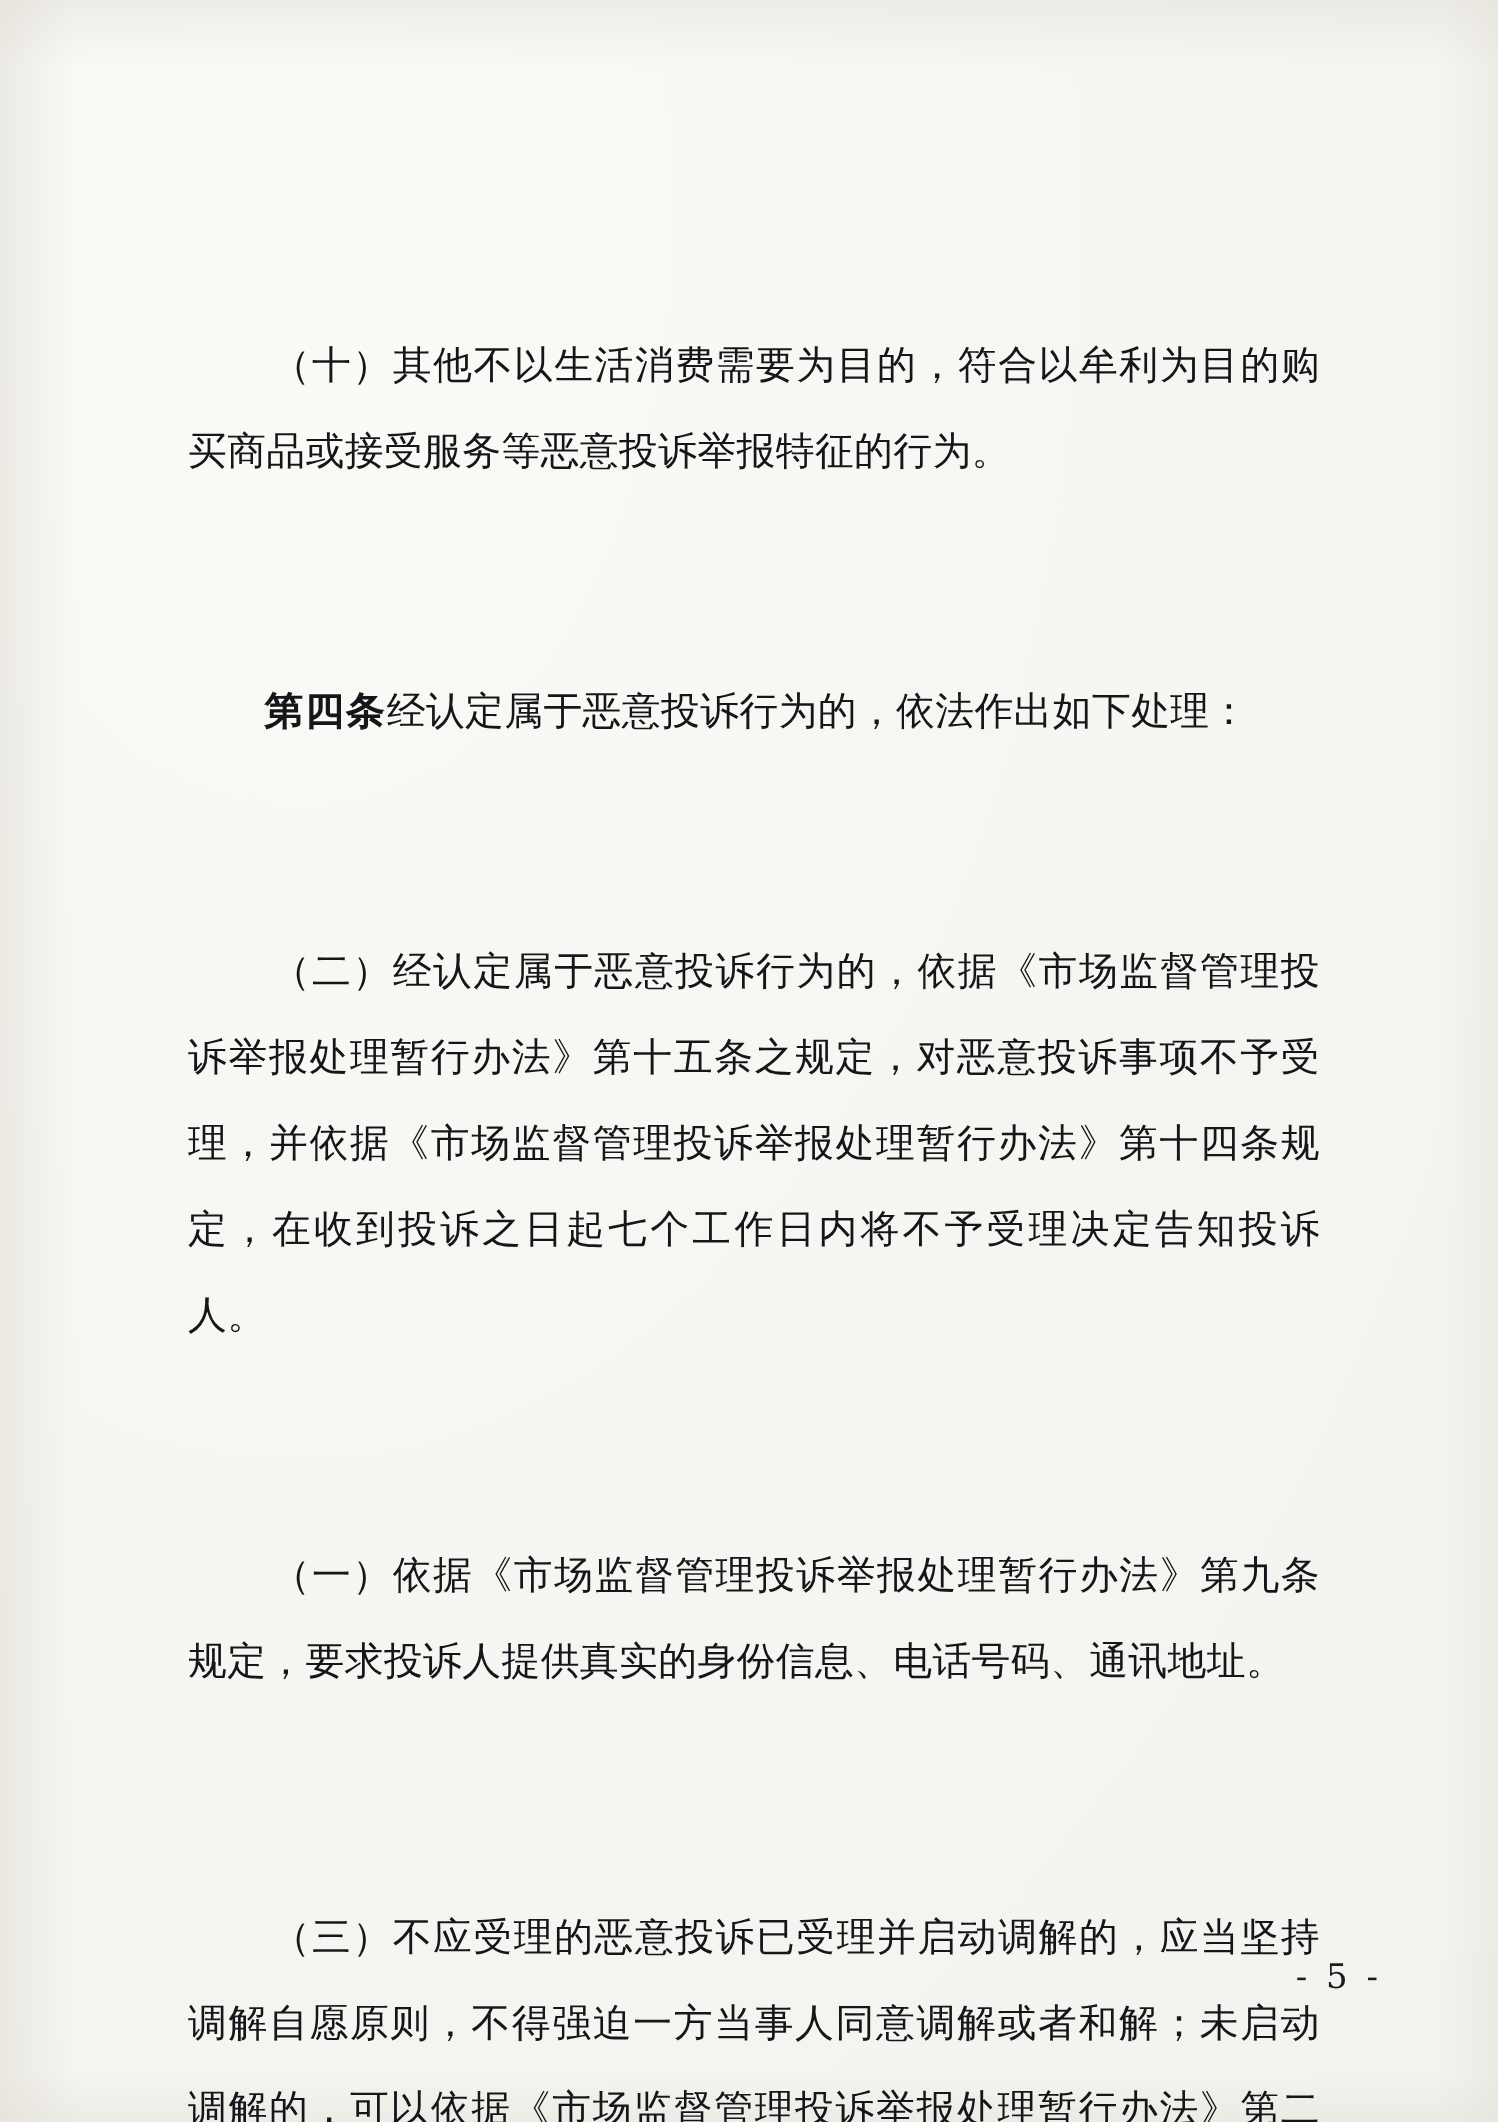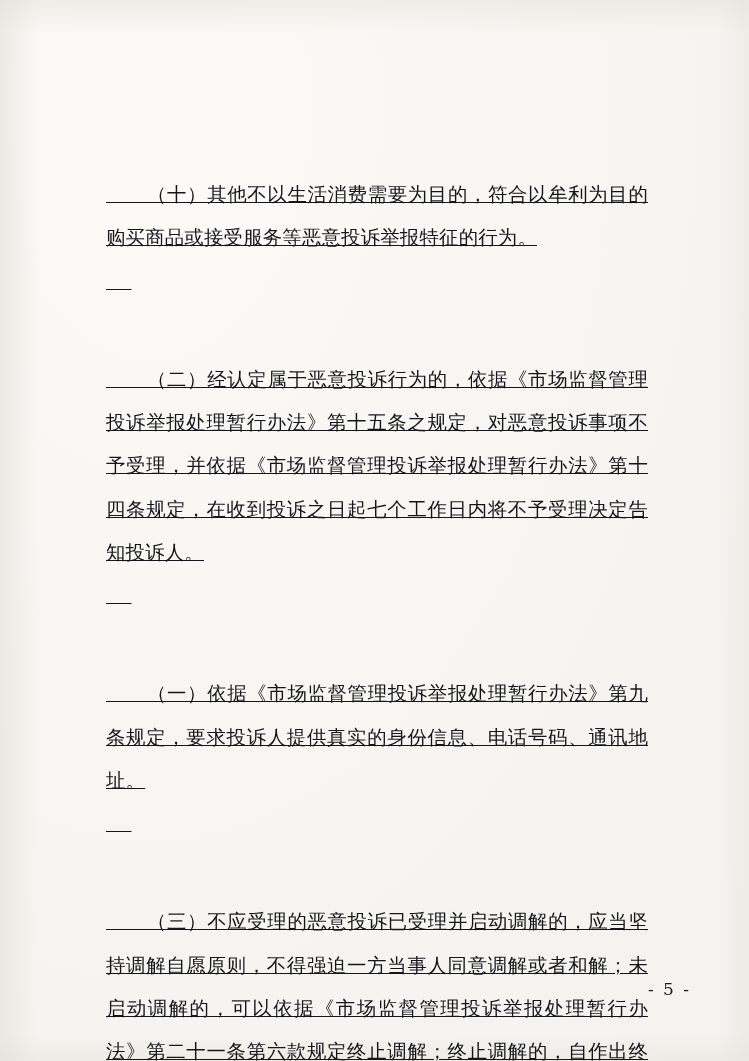--- a/index.html
+++ b/index.html
@@ -39,27 +39,26 @@
     top: 118px;
     width: 566px;
     font-size: 19.4px;
     line-height: 43.2px;
     color: #14161a;
     letter-spacing: 0.2px;
     text-align: justify;
     text-justify: inter-ideograph;
   }
   p.para {
-    margin: 12px;
+    margin: 0;
     padding: 0;
     text-indent: 2em;
     font-family: "DejaVu Serif", "Liberation Serif", serif;
     white-space: pre-wrap;
     word-break: break-all;
-    text-decoration: underline;
   }
   p.para.gap-before {
     margin-top: 8px;
   }
   .art-label {
     font-weight: bold;
     letter-spacing: 1px;
   }
   .page-number {
     position: absolute;
@@ -76,20 +75,23 @@
 <body>
 
 <div class="page">
 
   <div class="body-text">
 
     <p class="para">
       <span class="para-inline">（十）其他不以生活消费需要为目的，符合以牟利为目的购买商品或接受服务等恶意投诉举报特征的行为。</span>
     </p>
 
+    <p class="para">
+      <span class="art-label">第四条</span><span class="para-inline">经认定属于恶意投诉行为的，依法作出如下处理：</span>
+    </p>
 
     <p class="para">
       <span class="para-inline">（二）经认定属于恶意投诉行为的，依据《市场监督管理投诉举报处理暂行办法》第十五条之规定，对恶意投诉事项不予受理，并依据《市场监督管理投诉举报处理暂行办法》第十四条规定，在收到投诉之日起七个工作日内将不予受理决定告知投诉人。</span>
     </p>
 
     <p class="para">
       <span class="para-inline">（一）依据《市场监督管理投诉举报处理暂行办法》第九条规定，要求投诉人提供真实的身份信息、电话号码、通讯地址。</span>
     </p>
 
     <p class="para gap-before">

